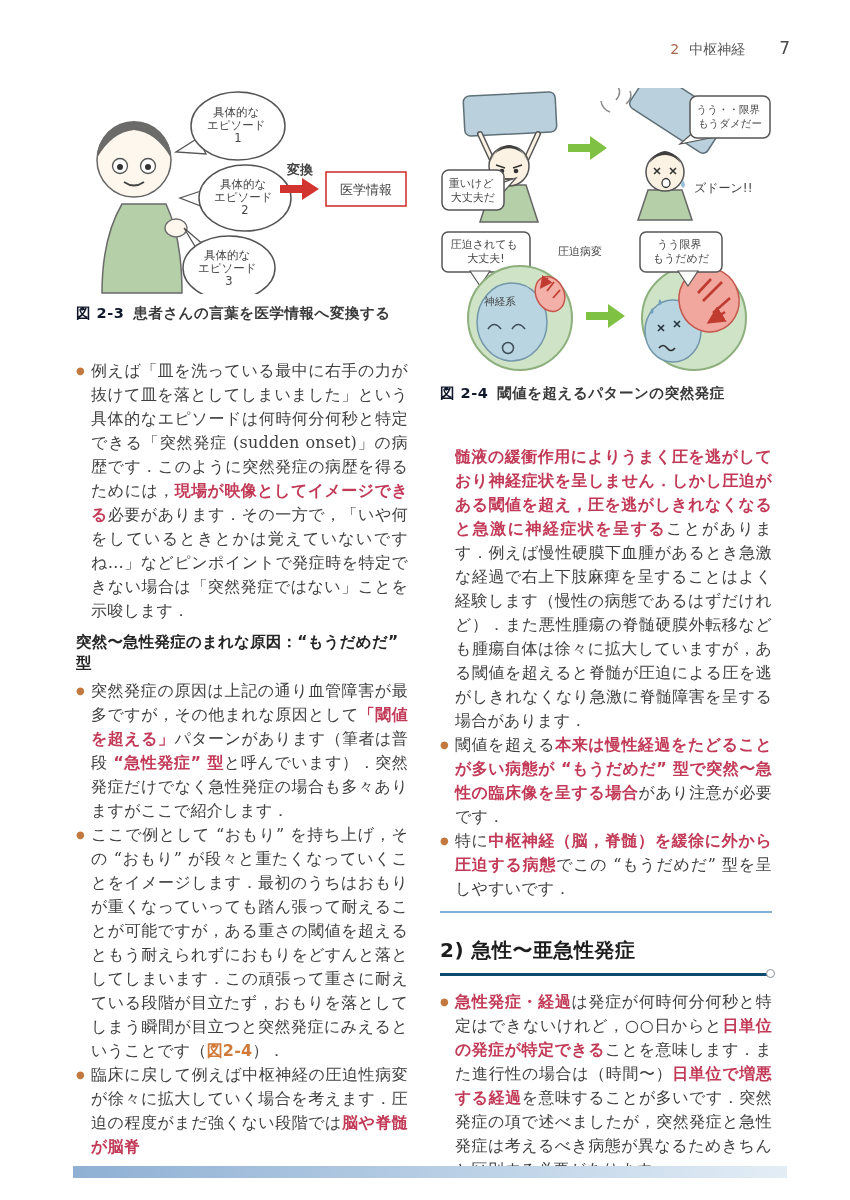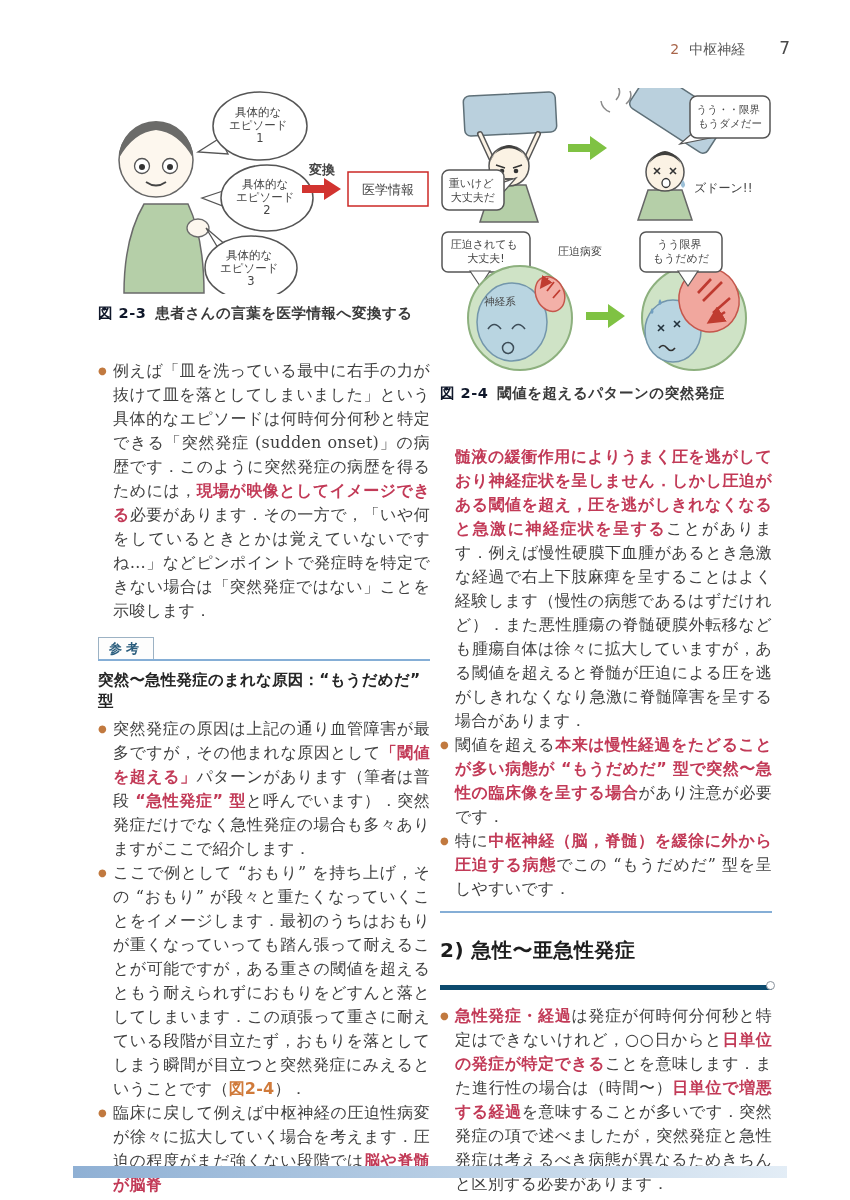--- a/index.html
+++ b/index.html
@@ -7,21 +7,21 @@
         font-family:"DejaVu Serif",serif;color:#3f3f3f;}
 
   
   .hdr{position:absolute;top:38px;right:60px;font-family:"DejaVu Sans",sans-serif;
        font-size:14px;color:#5a5a5a;display:flex;align-items:baseline;gap:10px;}
   .hdr .num{color:#a8654a;}
   .hdr .pg{font-size:17px;color:#4a4a4a;margin-left:24px;}
 
   
   .col{position:absolute;top:88px;width:332px;}
-  .col-left{left:98px;}
+  .col-left{left:76px;}
   .col-right{left:440px;}
 
   
   .figwrap{width:332px;}
   svg text{font-family:"DejaVu Sans",sans-serif;fill:#454545;}
   .caption{font-family:"DejaVu Sans",sans-serif;font-weight:bold;font-size:14.5px;
            color:#3a3a3a;margin-top:6px;letter-spacing:0.5px;}
   .caption .flabel{color:#0f172a;margin-right:9px;}
 
   
@@ -36,21 +36,21 @@
   .sankou-head{border-bottom:2px solid #85aed6;margin-top:14px;line-height:0;}
   .stab{display:inline-block;border:1px solid #9cb2c4;border-bottom:none;
         padding:4px 10px 4px;font-family:"DejaVu Sans",sans-serif;font-size:13px;
         font-weight:bold;color:#2a5d7d;letter-spacing:4px;background:#fdfdfd;line-height:13px;}
   .sheading{font-family:"DejaVu Sans",sans-serif;font-weight:bold;font-size:15.5px;
             color:#252525;margin:9px 0 5px;letter-spacing:0.2px;}
   .sankou-end{border-bottom:2px solid #85aed6;height:10px;margin-bottom:20px;}
 
   
   .h2{font-family:"DejaVu Sans",sans-serif;font-weight:bold;font-size:20px;color:#1d1d1d;
-      padding-bottom:21px;border-bottom:5px solid #0c4a6e;position:relative;margin-top:24px;
+      padding-bottom:9px;border-bottom:3px solid #0c4a6e;position:relative;margin-top:24px;
       letter-spacing:0.5px;}
   .h2 .h2dot{position:absolute;right:-3px;bottom:-4.5px;width:7px;height:7px;
       border:1px solid #8a929c;border-radius:50%;background:#fff;}
 
   .mt-para1{margin-top:36px;}
   .mt-cont{margin-top:42px;}
   .mt-b{margin-top:0px;}
   .mt-h2para{margin-top:14px;}
 
   
@@ -116,23 +116,20 @@
       </svg>
       <div class="caption">
         <span class="flabel">図 2-3</span><span>患者さんの言葉を医学情報へ変換する</span>
       </div>
     </div>
 
     <p class="para mt-para1">
       <span class="bullet">●</span><span><span>例えば「皿を洗っている最中に右手の力が抜けて皿を落としてしまいました」という具体的なエピソードは何時何分何秒と特定できる「突然発症 (sudden onset)」の病歴です．このように突然発症の病歴を得るためには，</span><span class="em">現場が映像としてイメージできる</span><span>必要があります．その一方で，「いや何をしているときとかは覚えていないですね…」などピンポイントで発症時を特定できない場合は「突然発症ではない」ことを示唆します．</span></span>
     </p>
 
-    <div class="sankou-head">
-      <span class="stab">参考</span>
-    </div>
     <div class="sheading">突然〜急性発症のまれな原因：“もうだめだ” 型</div>
 
     <p class="para mt-b">
       <span class="bullet">●</span><span><span>突然発症の原因は上記の通り血管障害が最多ですが，その他まれな原因として</span><span class="em">「閾値を超える」</span><span>パターンがあります（筆者は普段 </span><span class="em">“急性発症” 型</span><span>と呼んでいます）．突然発症だけでなく急性発症の場合も多々ありますがここで紹介します．</span></span>
     </p>
     <p class="para mt-b">
       <span class="bullet">●</span><span><span>ここで例として “おもり” を持ち上げ，その “おもり” が段々と重たくなっていくことをイメージします．最初のうちはおもりが重くなっていっても踏ん張って耐えることが可能ですが，ある重さの閾値を超えるともう耐えられずにおもりをどすんと落としてしまいます．この頑張って重さに耐えている段階が目立たず，おもりを落としてしまう瞬間が目立つと突然発症にみえるということです（</span><span class="figref">図2-4</span><span>）．</span></span>
     </p>
     <p class="para mt-b">
       <span class="bullet">●</span><span><span>臨床に戻して例えば中枢神経の圧迫性病変が徐々に拡大していく場合を考えます．圧迫の程度がまだ強くない段階では</span><span class="em">脳や脊髄が脳脊</span></span>

